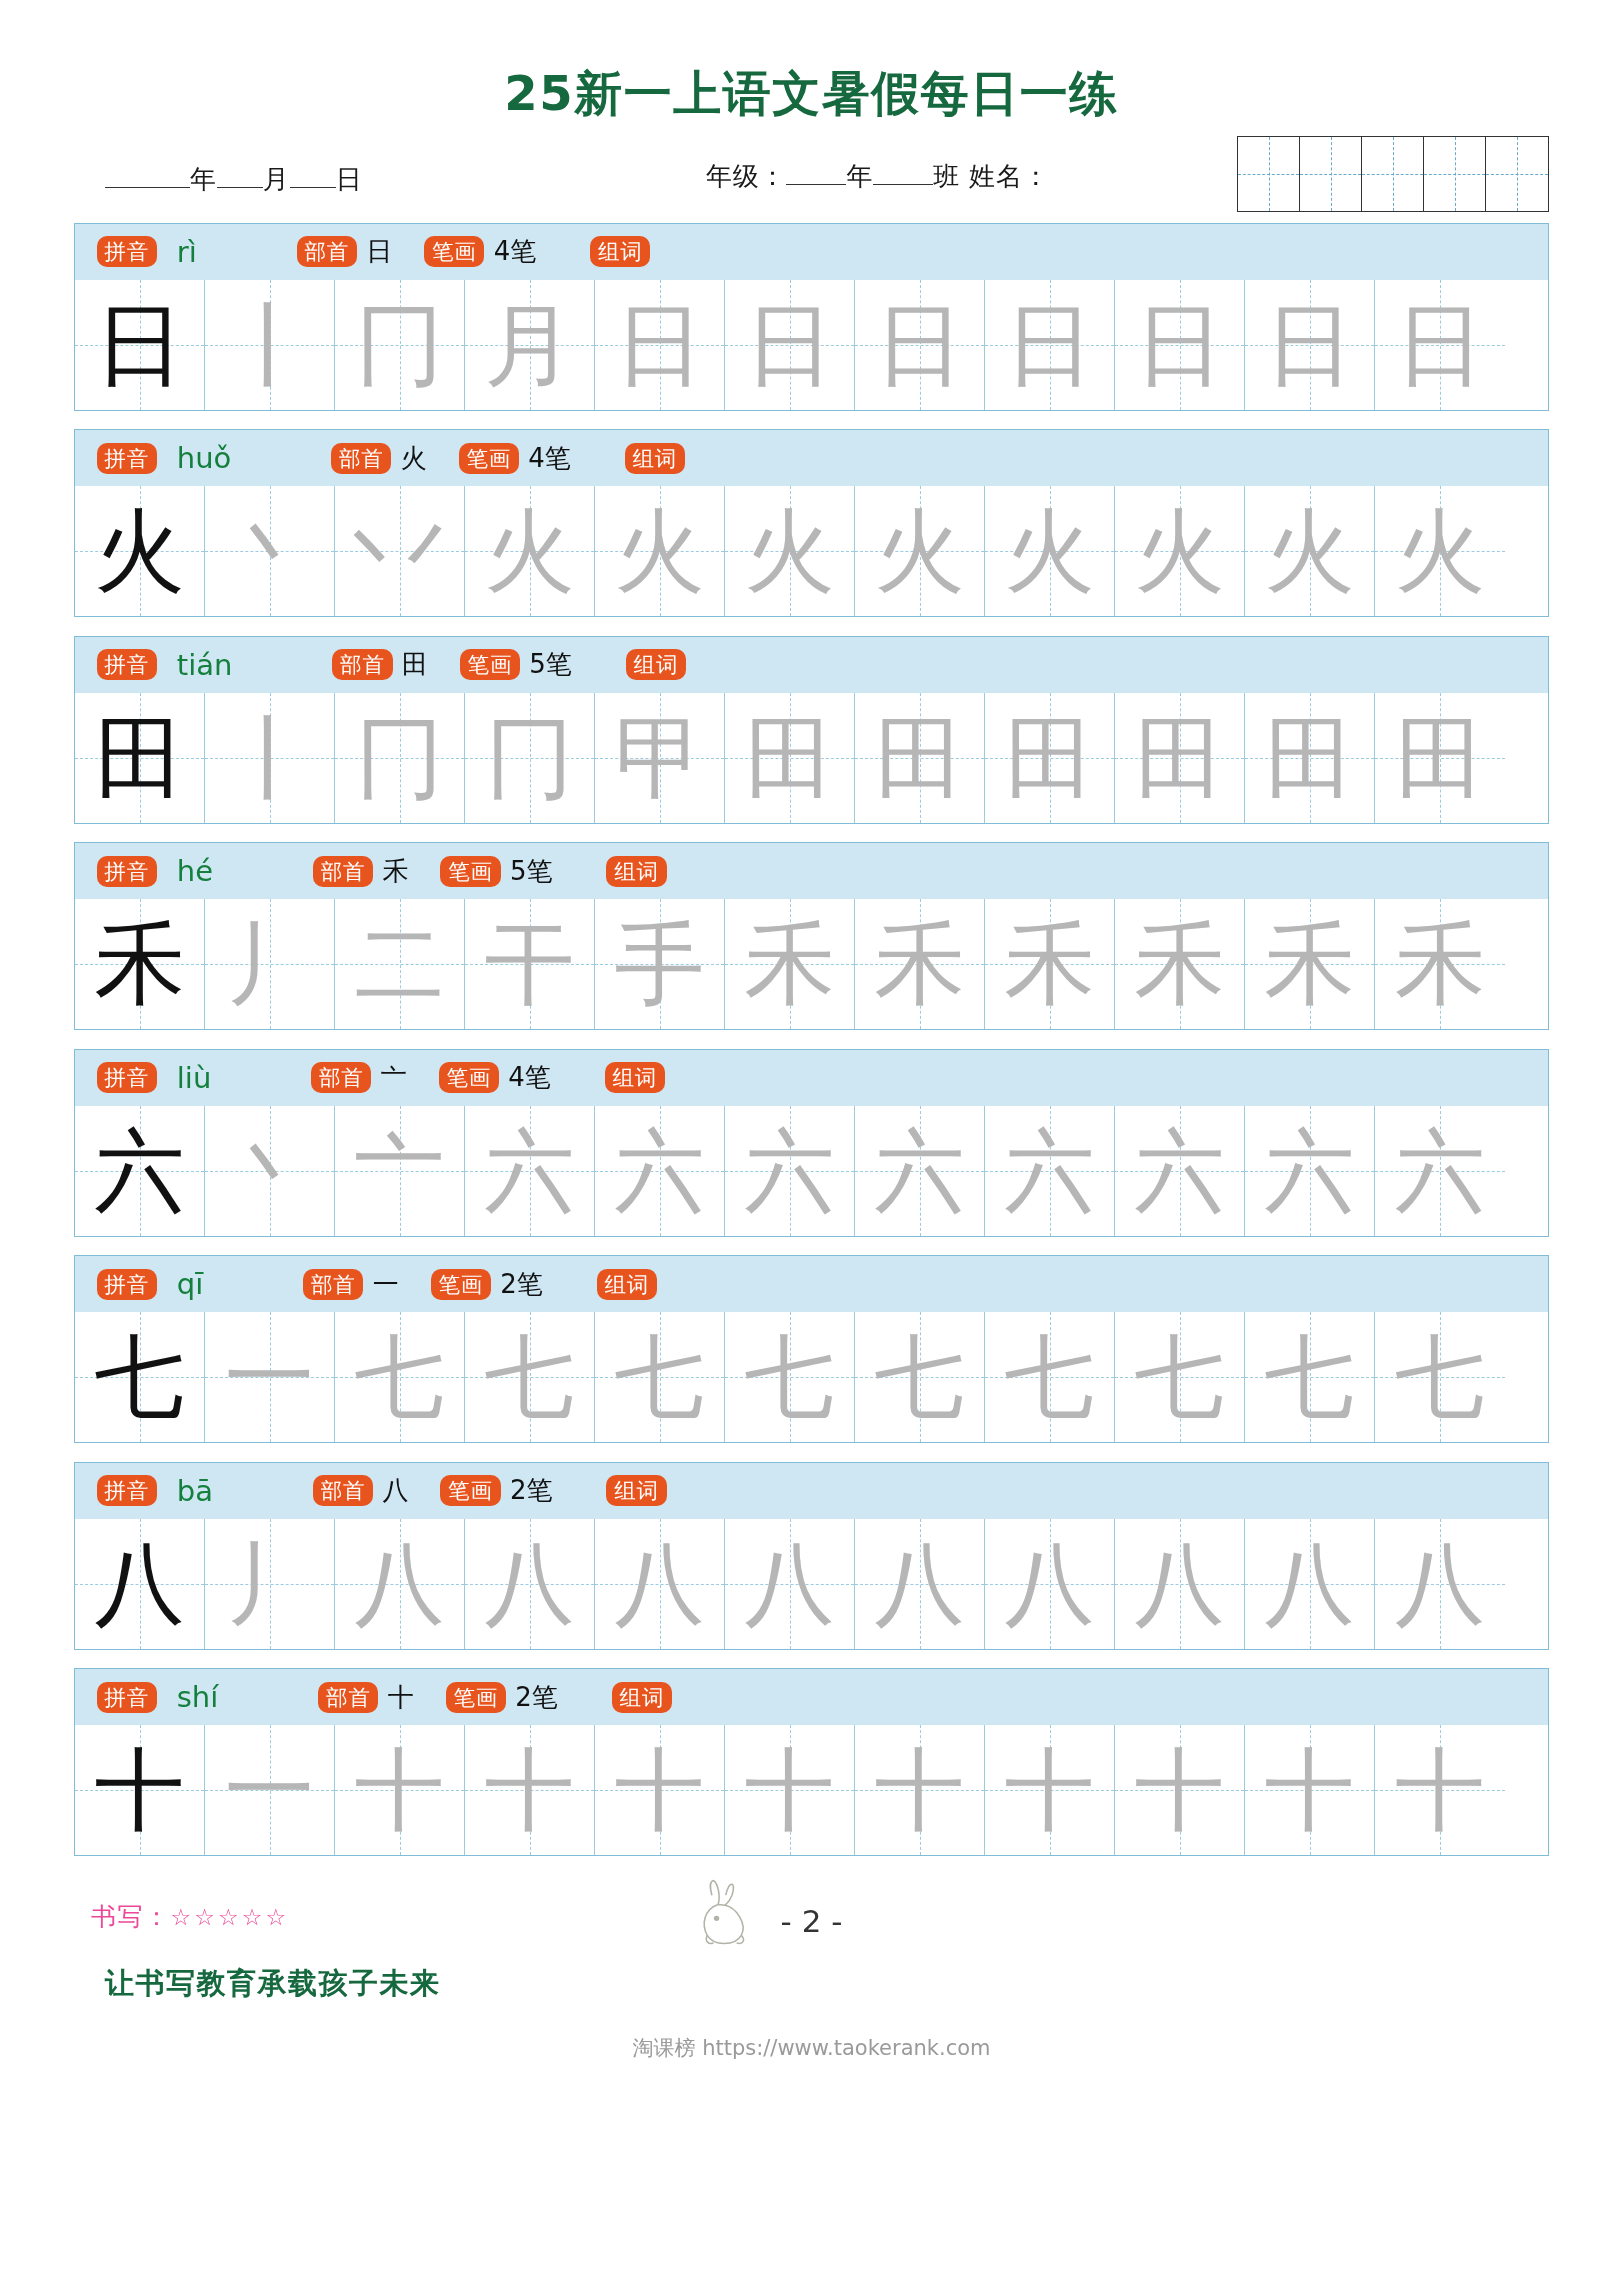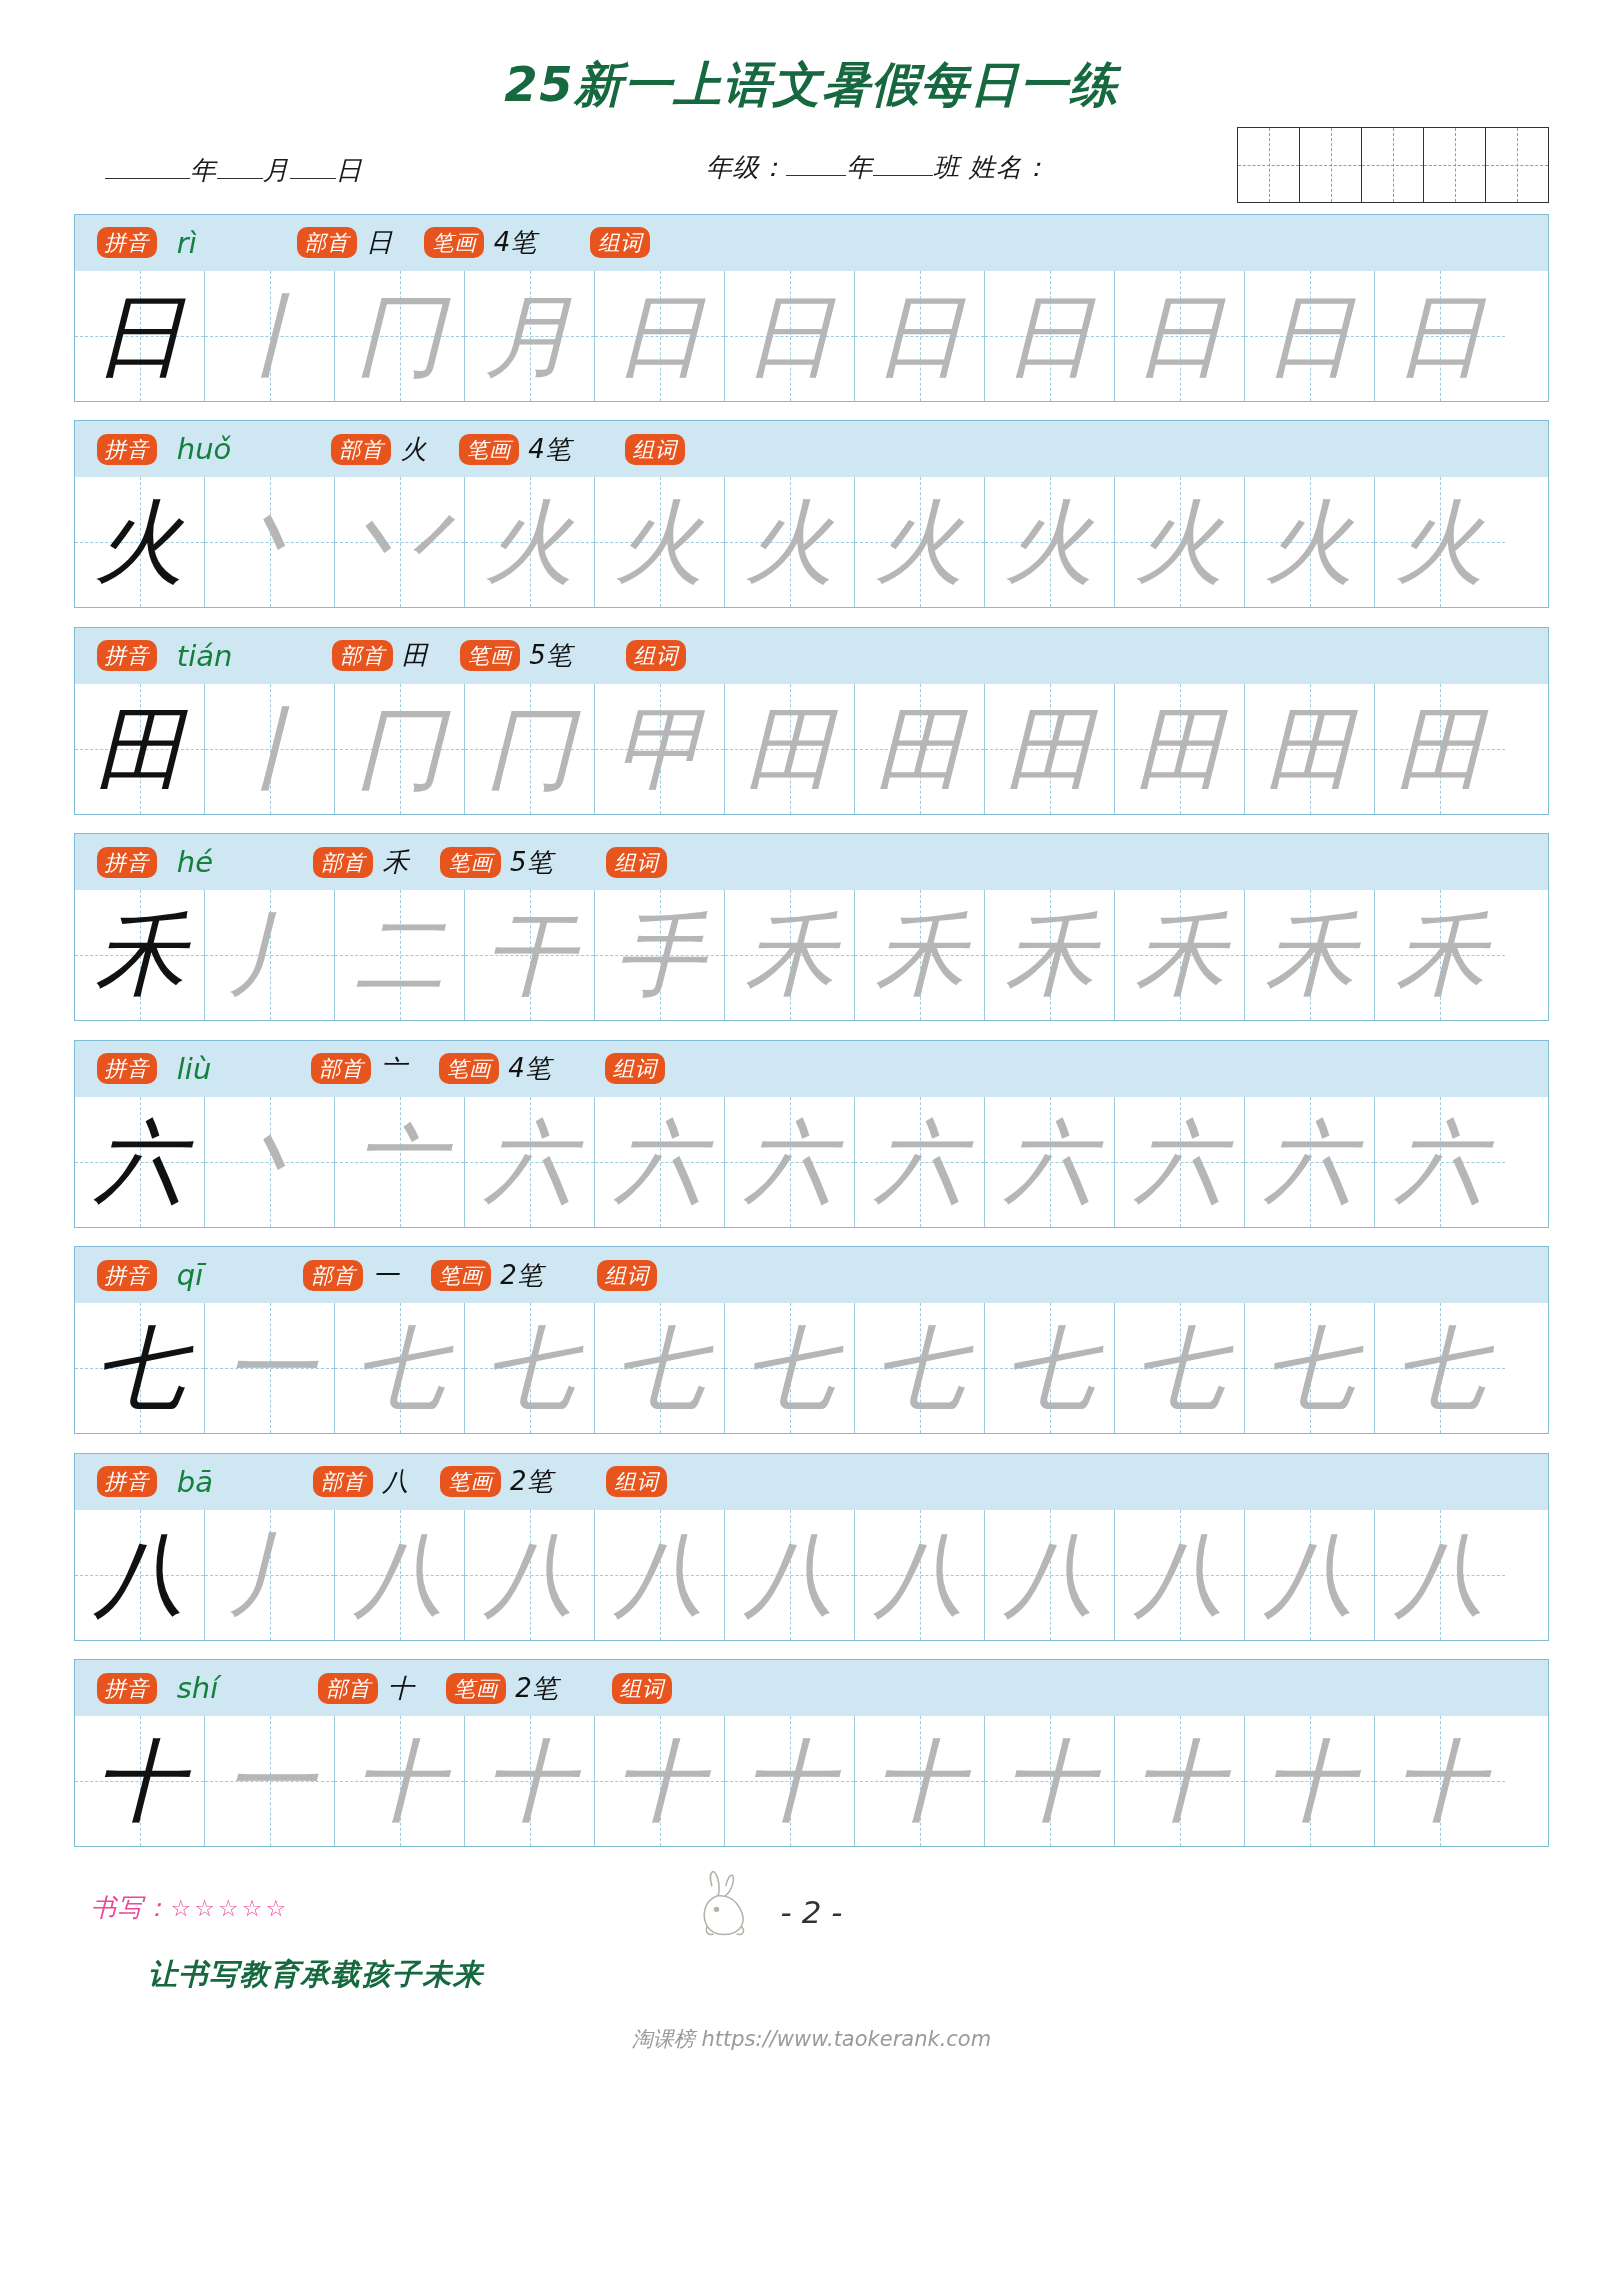--- a/index.html
+++ b/index.html
@@ -12,23 +12,22 @@
     height: 2295px;
     font-family: "Liberation Sans", sans-serif;
     color: #222;
     position: relative;
     overflow: hidden;
   }
   .page {
     width: 1623px;
     height: 2295px;
     box-sizing: border-box;
-    padding: 34px 74px 0 74px;
+    padding: 43px 74px 0 74px;
     position: relative;
-    font-style: italic;
   }
 
   
   .title {
     text-align: center;
     font-family: "DejaVu Sans", sans-serif;
     font-weight: bold;
     font-size: 48px;
     color: #16693f;
     letter-spacing: 1.5px;
@@ -194,21 +193,20 @@
   .stars { letter-spacing: 3.1px; font-size: 23px; }
   .slogan {
     position: absolute;
     left: 31px;
     top: 77px;
     font-size: 29px;
     font-family: "DejaVu Sans", sans-serif;
     font-weight: bold;
     color: #16693f;
     letter-spacing: 1.5px;
-    margin-left: 43px;
   }
   .pagenum {
     position: absolute;
     left: 50%;
     transform: translateX(-50%);
     top: 15.5px;
     font-size: 31px;
     font-family: "DejaVu Sans", sans-serif;
     color: #333;
     display: flex;

